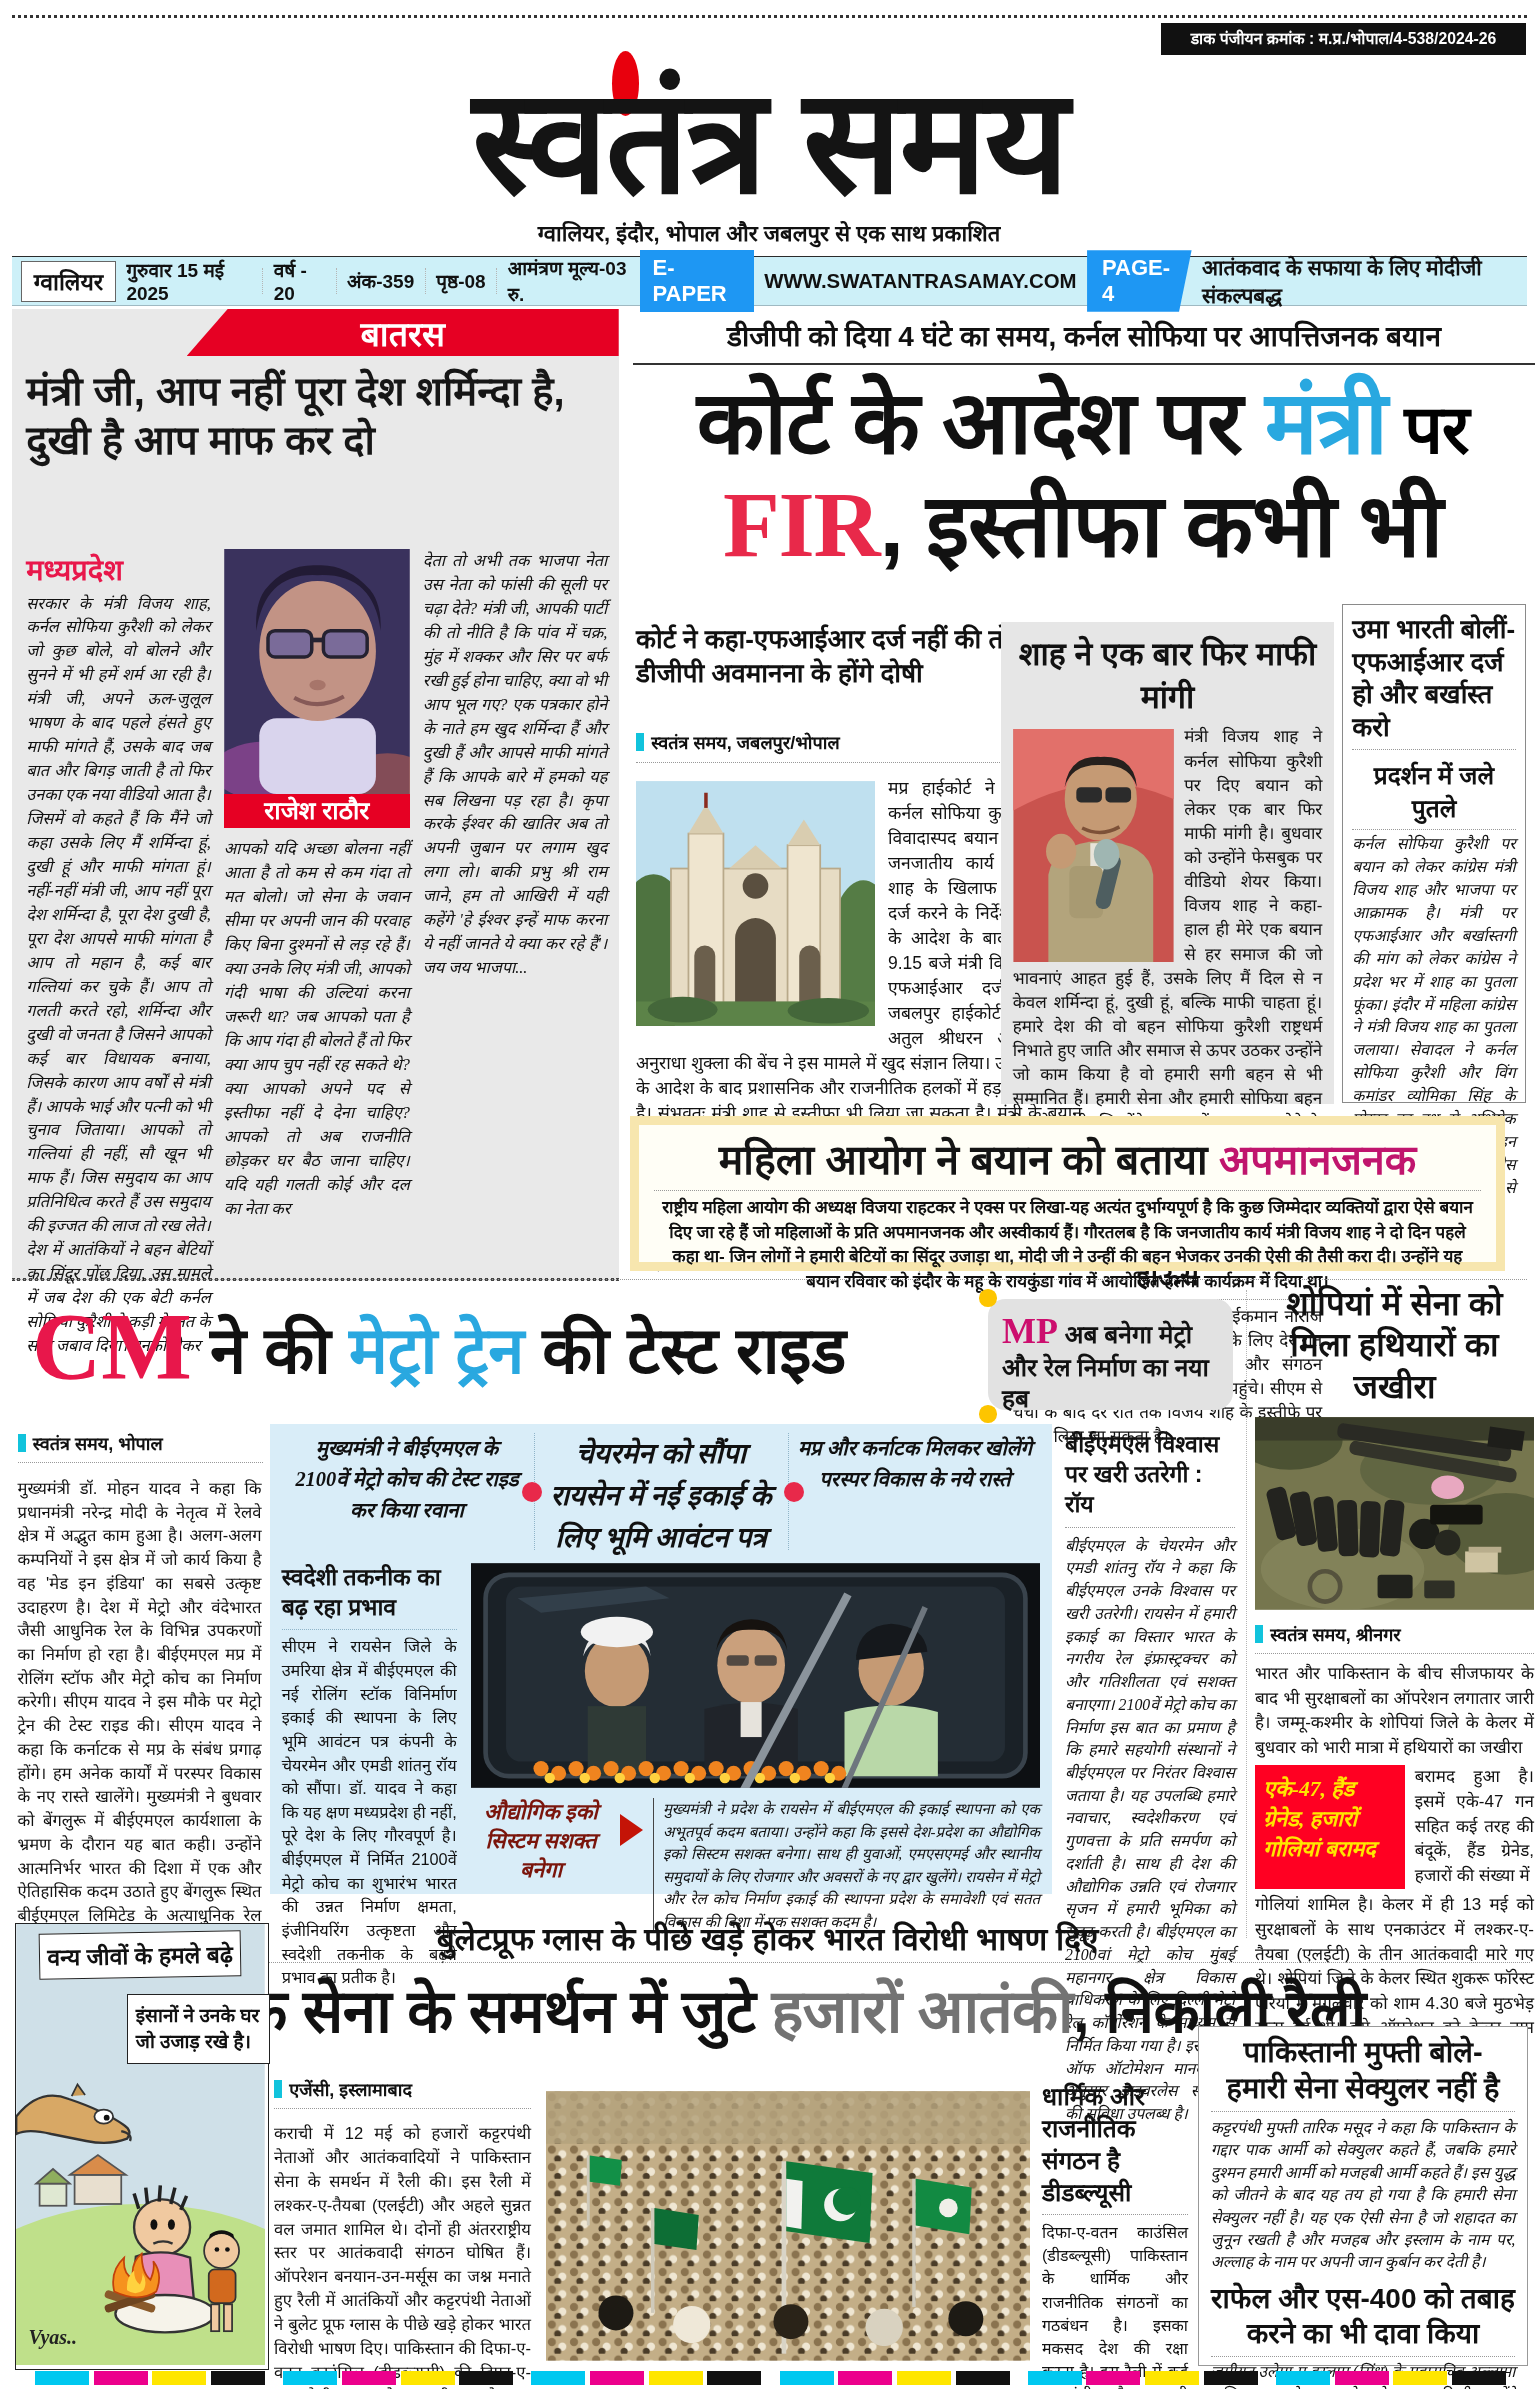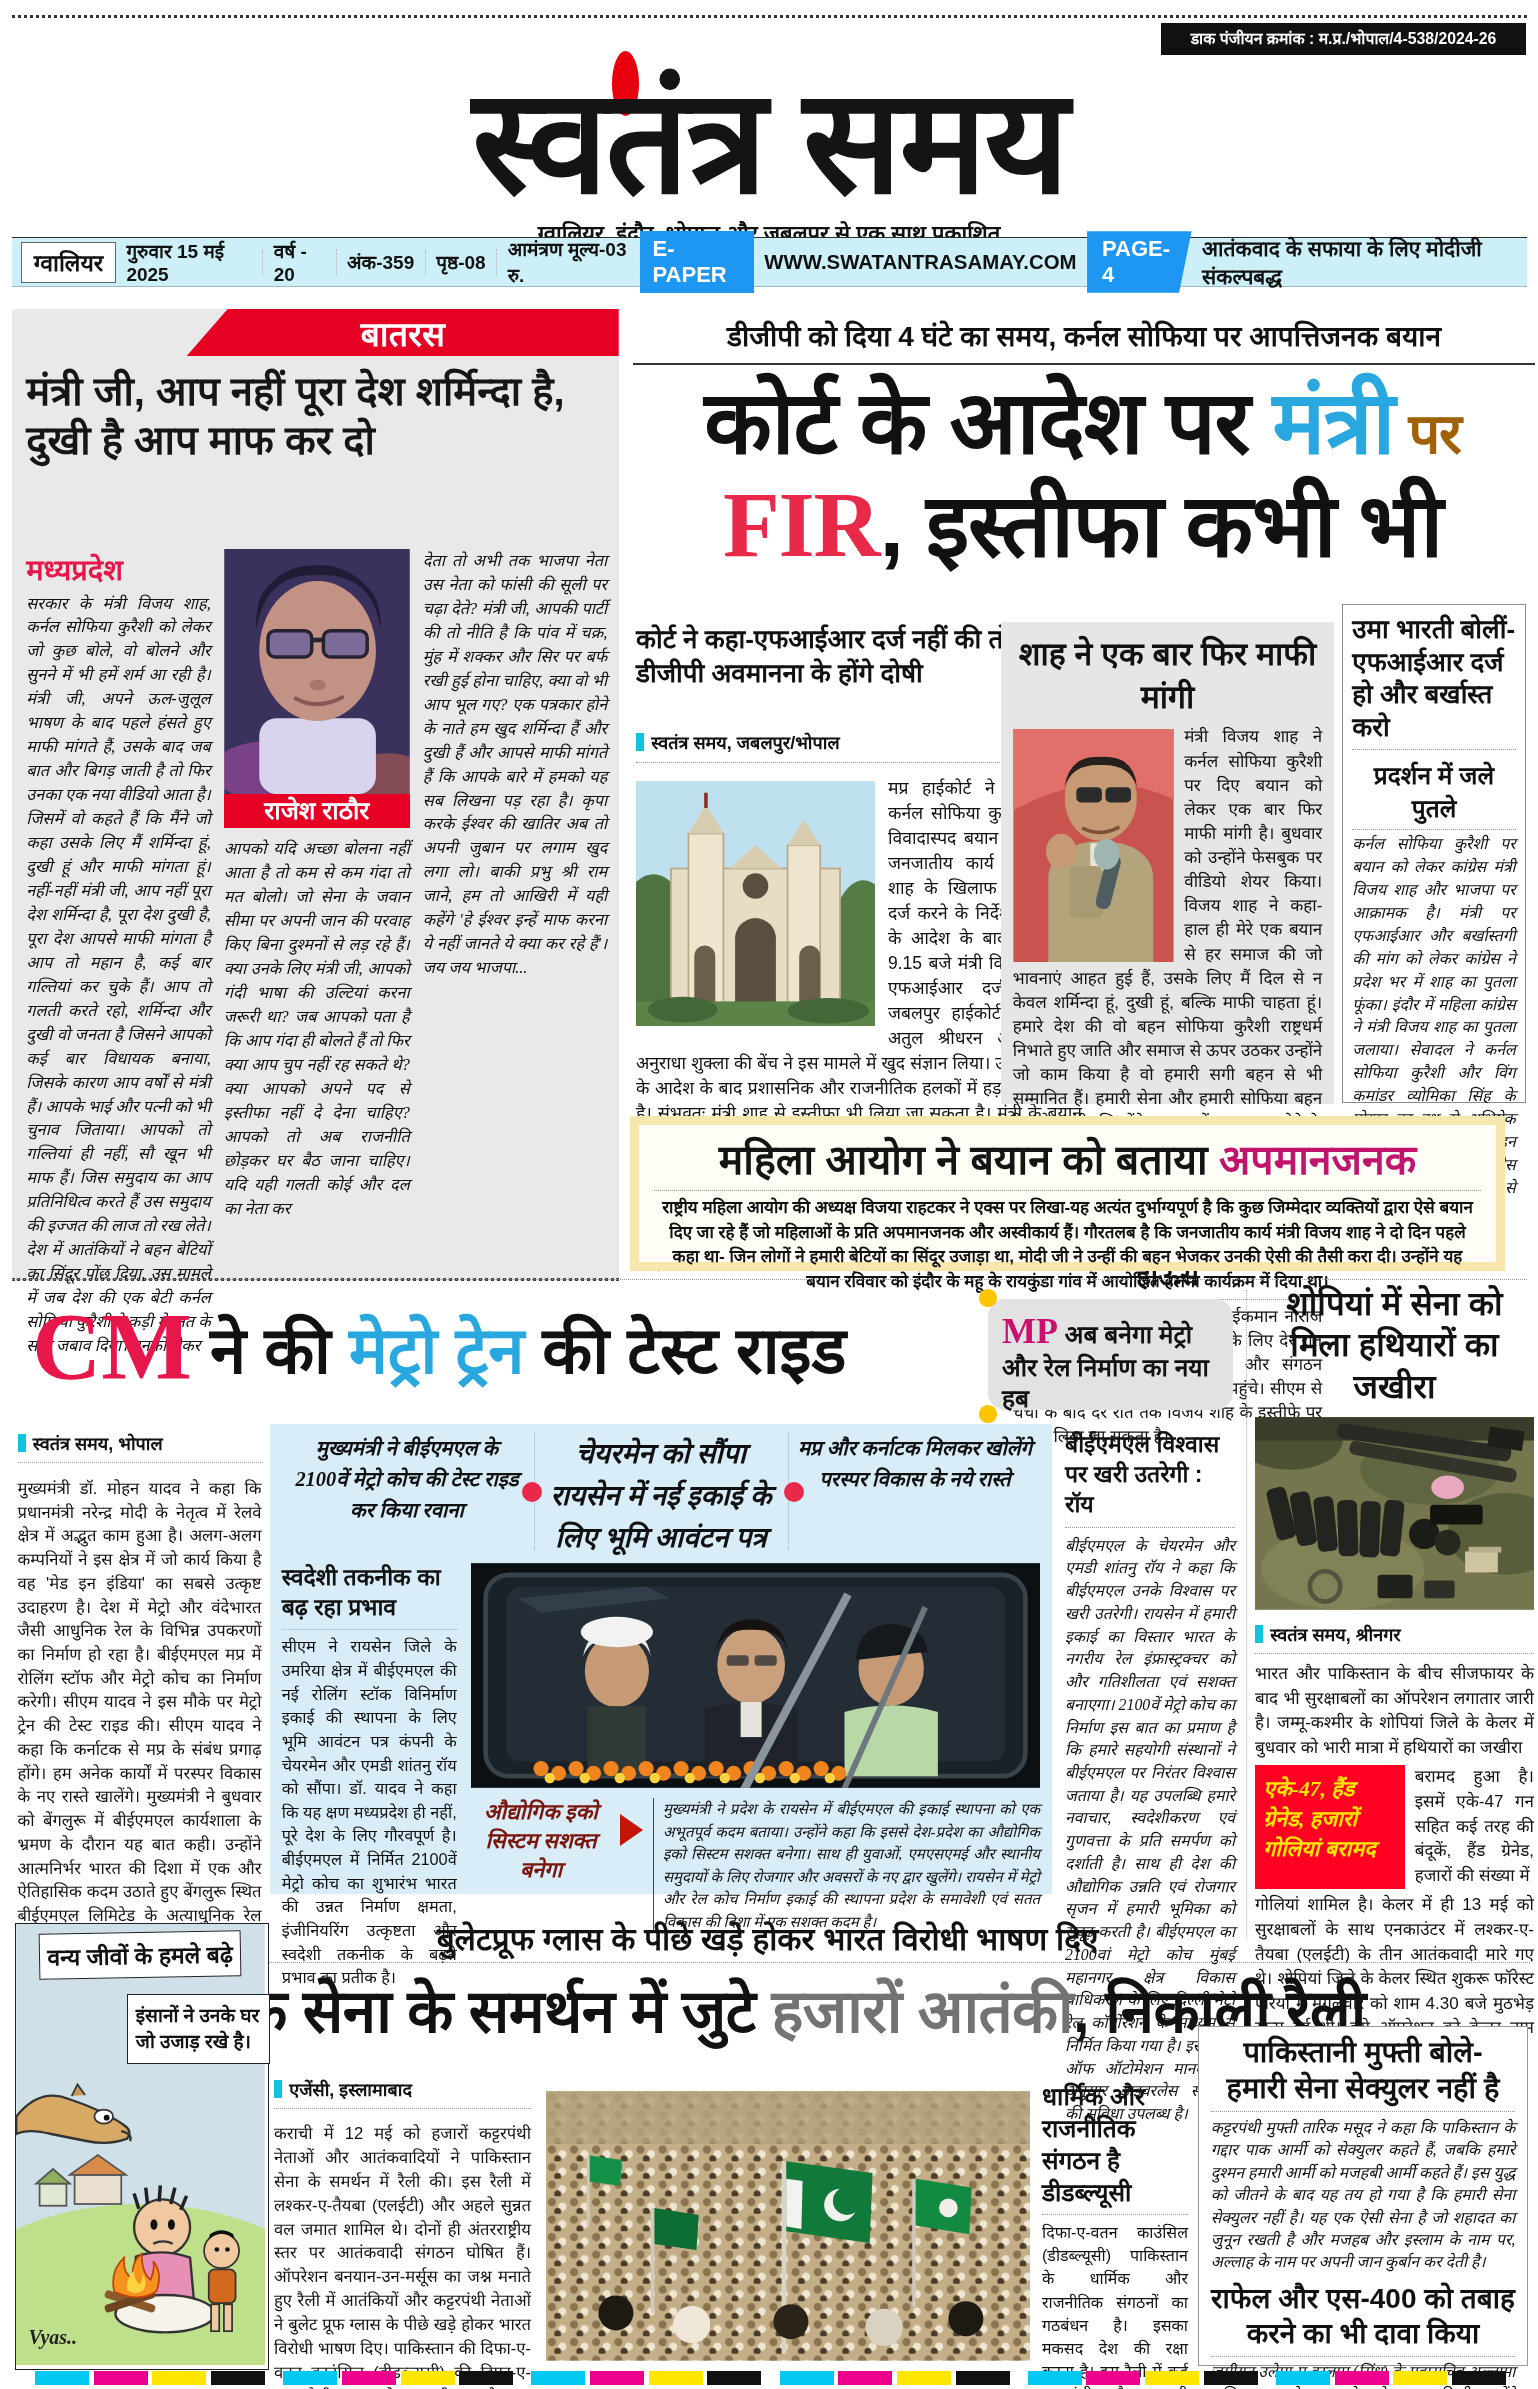--- a/index.html
+++ b/index.html
@@ -25,21 +25,21 @@
 
 <div class="page">
 
   <div class="abs dotline" style="left:11.7px;top:15px;width:1515px;height:0;"></div>
   <div class="abs ctr" style="left:1161px;top:23px;width:365px;height:31.5px;background:#111;color:#fff;font-size:15.8px;font-weight:bold;line-height:31.5px;"><span>डाक पंजीयन क्रमांक : म.प्र./भोपाल/4-538/2024-26</span></div>
 
   <div class="abs" style="left:612px;top:51px;width:27px;height:65px;border-radius:50%;background:#e8000d;"></div>
   <div class="abs ctr" style="left:117px;top:69px;width:1305px;font-size:146px;font-weight:900;letter-spacing:-2.3px;line-height:1.0;color:#141414;">स्वतंत्र समय</div>
   <div class="abs ctr b" style="left:0;top:217px;width:1538px;font-size:22px;">ग्वालियर, इंदौर, भोपाल और जबलपुर से एक साथ प्रकाशित</div>
 
-  <div class="abs" style="left:11.7px;top:237px;width:1515px;height:50px;background:#cdf0f8;border-top:1.8px solid #2b2b2b;border-bottom:1.2px solid #9fb9c2;display:flex;align-items:center;gap:10.5px;padding:0 9.3px;box-sizing:border-box;">
+  <div class="abs" style="left:11.7px;top:256px;width:1515px;height:50px;background:#cdf0f8;border-top:1.8px solid #2b2b2b;border-bottom:1.2px solid #9fb9c2;display:flex;align-items:center;gap:10.5px;padding:0 9.3px;box-sizing:border-box;">
     <span style="background:#fff;border:1.2px solid #666;padding:3.5px 11.7px;font-size:23px;font-weight:bold;">ग्वालियर</span>
     <span style="font-size:19px;font-weight:bold;">गुरुवार 15 मई 2025</span>
       <span class="vdot" style="height:26px;"></span>
     <span style="font-size:19px;font-weight:bold;">वर्ष - 20</span>
       <span class="vdot" style="height:26px;"></span>
     <span style="font-size:19px;font-weight:bold;">अंक-359</span>
       <span class="vdot" style="height:26px;"></span>
     <span style="font-size:19px;font-weight:bold;">पृष्ठ-08</span>
       <span class="vdot" style="height:26px;"></span>
     <span style="font-size:19px;font-weight:bold;">आमंत्रण मूल्य-03 रु.</span>
@@ -80,21 +80,21 @@
         <div class="ital jt" style="margin-top:9.3px;font-size:16.3px;line-height:1.47;">आपको यदि अच्छा बोलना नहीं आता है तो कम से कम गंदा तो मत बोलो। जो सेना के जवान सीमा पर अपनी जान की परवाह किए बिना दुश्मनों से लड़ रहे हैं। क्या उनके लिए मंत्री जी, आपको गंदी भाषा की उल्टियां करना जरूरी था? जब आपको पता है कि आप गंदा ही बोलते हैं तो फिर क्या आप चुप नहीं रह सकते थे? क्या आपको अपने पद से इस्तीफा नहीं दे देना चाहिए? आपको तो अब राजनीति छोड़कर घर बैठ जाना चाहिए। यदि यही गलती कोई और दल का नेता कर</div>
       </div>
       <div style="width:186px;">
         <div class="ital jt" style="font-size:16.3px;line-height:1.47;">देता तो अभी तक भाजपा नेता उस नेता को फांसी की सूली पर चढ़ा देते? मंत्री जी, आपकी पार्टी की तो नीति है कि पांव में चक्र, मुंह में शक्कर और सिर पर बर्फ रखी हुई होना चाहिए, क्या वो भी आप भूल गए? एक पत्रकार होने के नाते हम खुद शर्मिन्दा हैं और दुखी हैं और आपसे माफी मांगते हैं कि आपके बारे में हमको यह सब लिखना पड़ रहा है। कृपा करके ईश्वर की खातिर अब तो अपनी जुबान पर लगाम खुद लगा लो। बाकी प्रभु श्री राम जाने, हम तो आखिरी में यही कहेंगे 'हे ईश्वर इन्हें माफ करना ये नहीं जानते ये क्या कर रहे हैं'। जय जय भाजपा...</div>
       </div>
     </div>
   </div>
 
   <div class="abs ctr" style="left:633px;top:316px;width:902px;font-size:28px;font-weight:900;padding-bottom:9.3px;border-bottom:2.3px solid #333;">डीजीपी को दिया 4 घंटे का समय, कर्नल सोफिया पर आपत्तिजनक बयान</div>
   <div class="abs ctr" style="left:630px;top:374px;width:905px;line-height:1.12;font-weight:900;letter-spacing:-1.2px;">
-    <span style="font-size:88px;color:#111;">कोर्ट के आदेश पर </span><span style="font-size:88px;color:#29a8e0;">मंत्री</span><span style="font-size:56px;color:#a16207;"> पर</span><br>
+    <span style="font-size:88px;color:#111;">कोर्ट के आदेश पर </span><span style="font-size:88px;color:#29a8e0;">मंत्री</span><span style="font-size:68px;color:#000000;"> पर</span><br>
     <span style="font-size:93px;color:#e8294a;font-family:'Liberation Serif',serif;">FIR</span><span style="font-size:88px;color:#111;">, इस्तीफा कभी भी</span>
   </div>
   <div class="abs" style="left:636px;top:623px;width:444px;font-size:26px;font-weight:900;line-height:1.3;">कोर्ट ने कहा-एफआईआर दर्ज नहीं की तो डीजीपी अवमानना के होंगे दोषी</div>
   <div class="abs byline" style="left:636px;top:730px;width:444px;border-bottom:1.8px dotted #999;padding-bottom:8.2px;">
     <span class="bymark"></span>
       <span>स्वतंत्र समय, जबलपुर/भोपाल</span>
   </div>
   <div class="abs jt" style="left:636px;top:776px;width:446px;height:327px;font-size:17.5px;line-height:1.43;">
     <div class="photo" style="float:left;width:239px;height:245px;margin:4.7px 13px 4.7px 0;">
       <svg width="239" height="245" viewBox="0 0 410 420" xmlns="http://www.w3.org/2000/svg">

